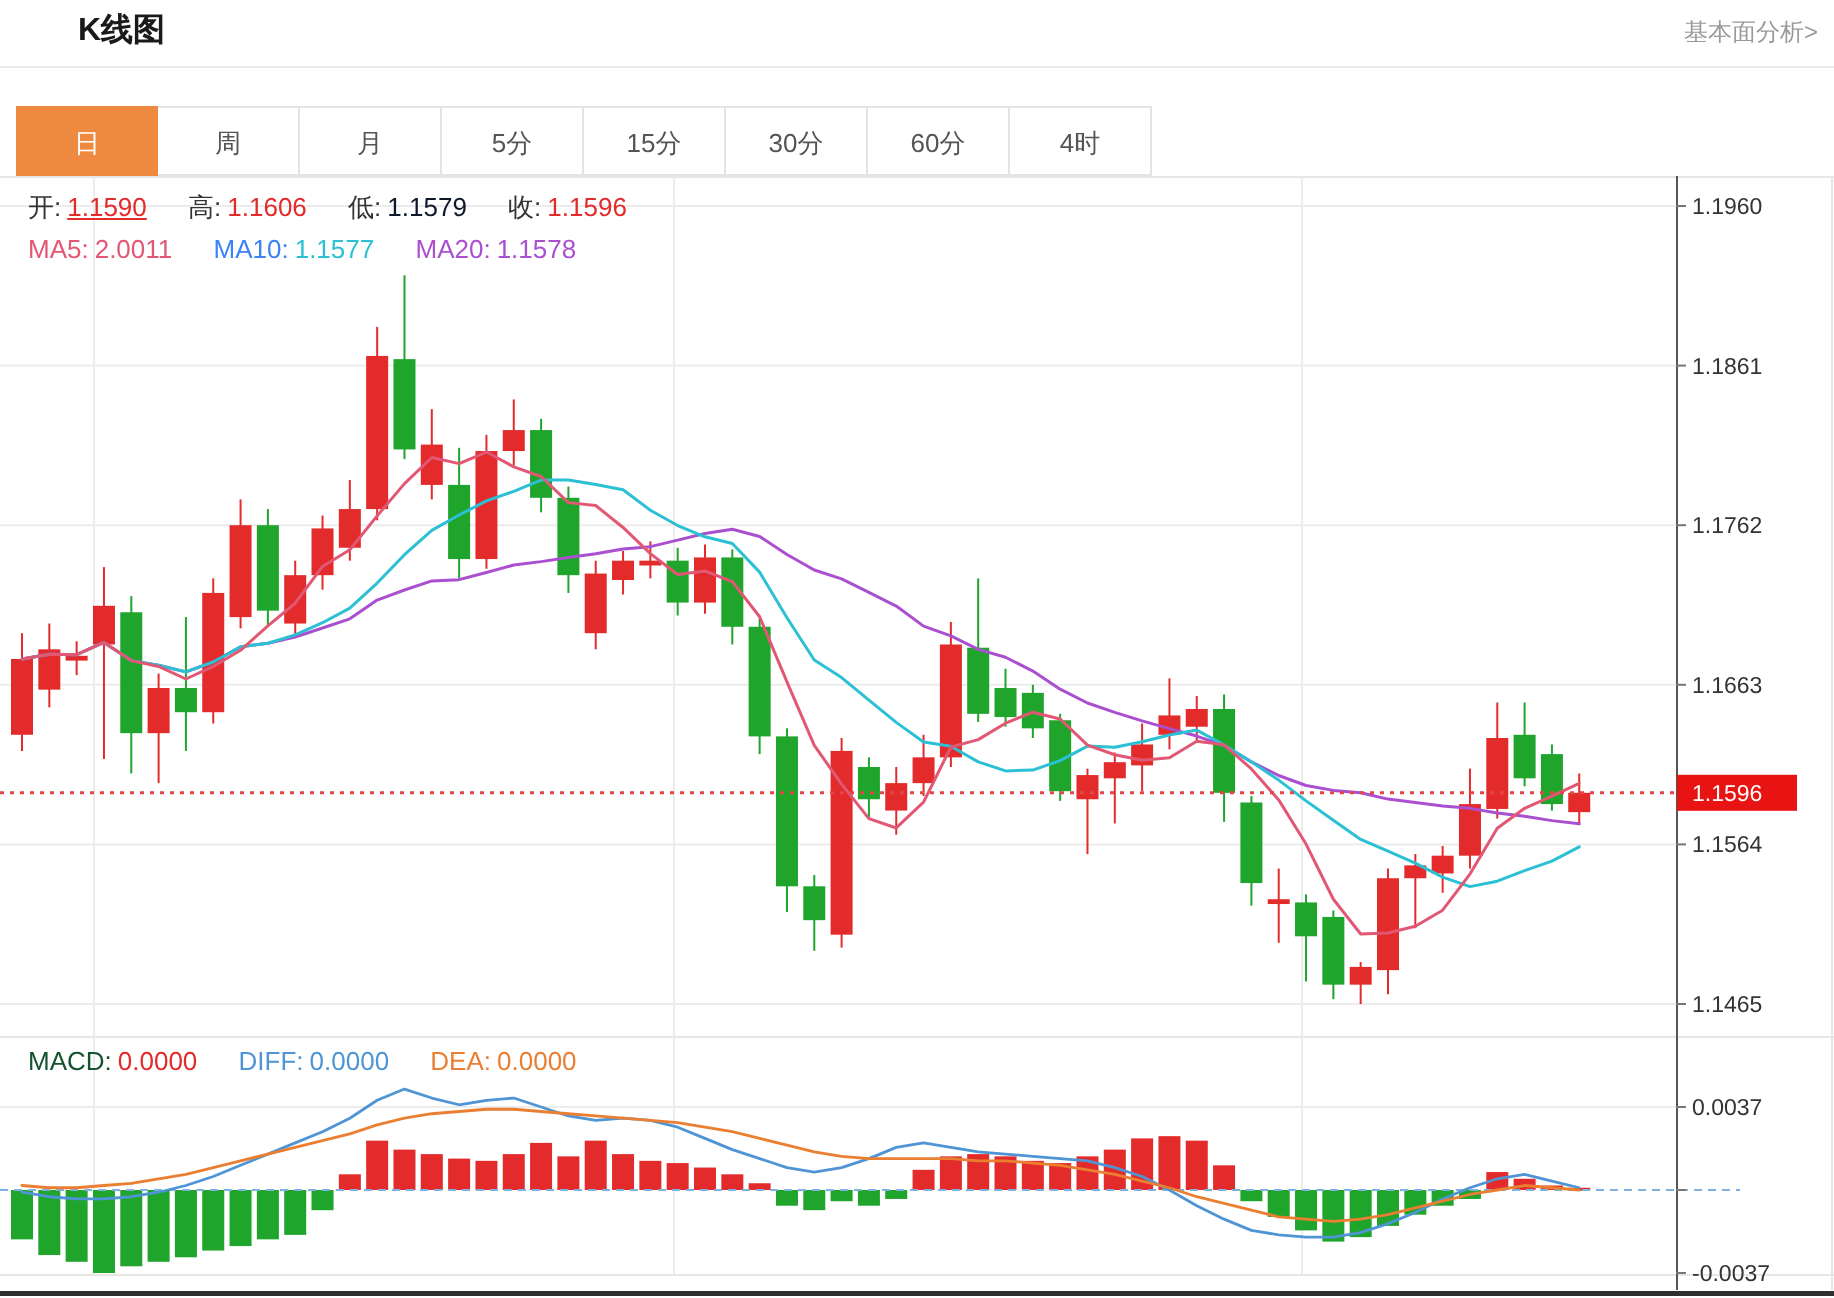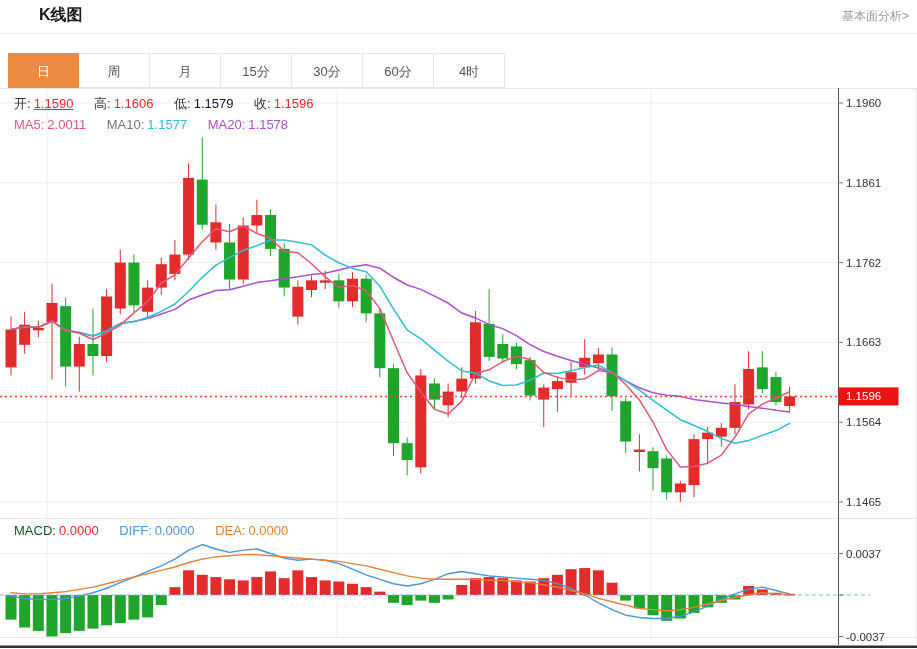--- a/index.html
+++ b/index.html
@@ -270,36 +270,37 @@
 
 <div class="page-header">
   <div class="page-title">K线图</div>
   <a class="header-link">基本面分析&gt;</a>
 </div>
 
 <div class="tab-bar" id="tab-bar">
     <div class="tab active">日</div>
     <div class="tab">周</div>
     <div class="tab">月</div>
+    <div class="tab">5分</div>
     <div class="tab">15分</div>
     <div class="tab">30分</div>
     <div class="tab">60分</div>
     <div class="tab">4时</div>
   </div>
 
 <div class="legend-row" id="ohlc-legend">
   <span class="lbl">开:</span><span id="v-open" style="color: rgb(227, 43, 43); text-decoration: underline;">1.1590</span><span class="gap"></span>
   <span class="lbl">高:</span><span id="v-high" style="color: rgb(227, 43, 43);">1.1606</span><span class="gap"></span>
   <span class="lbl">低:</span><span id="v-low" style="color: #0f172a;">1.1579</span><span class="gap"></span>
   <span class="lbl">收:</span><span id="v-close" style="color: rgb(227, 43, 43);">1.1596</span>
 </div>
 
 <div class="legend-row" id="ma-legend">
   <span id="ma5-l" style="color: rgb(226, 88, 116);">MA5:</span><span id="ma5-v" style="color: rgb(226, 88, 116);">2.0011</span><span class="gap"></span>
-  <span id="ma10-l" style="color: #737373;">MA10:</span><span id="ma10-v" style="color: rgb(43, 192, 212);">1.1577</span><span class="gap"></span>
+  <span id="ma10-l" style="color: #3b82f6;">MA10:</span><span id="ma10-v" style="color: rgb(43, 192, 212);">1.1577</span><span class="gap"></span>
   <span id="ma20-l" style="color: rgb(170, 79, 208);">MA20:</span><span id="ma20-v" style="color: rgb(170, 79, 208);">1.1578</span>
 </div>
 
 <div class="legend-row" id="macd-legend">
   <span id="macd-l" style="color: #14532d;">MACD:</span><span id="macd-v" style="color: rgb(227, 43, 43);">0.0000</span><span class="gap"></span>
   <span id="diff-l" style="color: rgb(79, 148, 212);">DIFF:</span><span id="diff-v" style="color: rgb(79, 148, 212);">0.0000</span><span class="gap"></span>
   <span id="dea-l" style="color: rgb(234, 127, 49);">DEA:</span><span id="dea-v" style="color: rgb(234, 127, 49);">0.0000</span>
 </div>
 
 </body></html>

